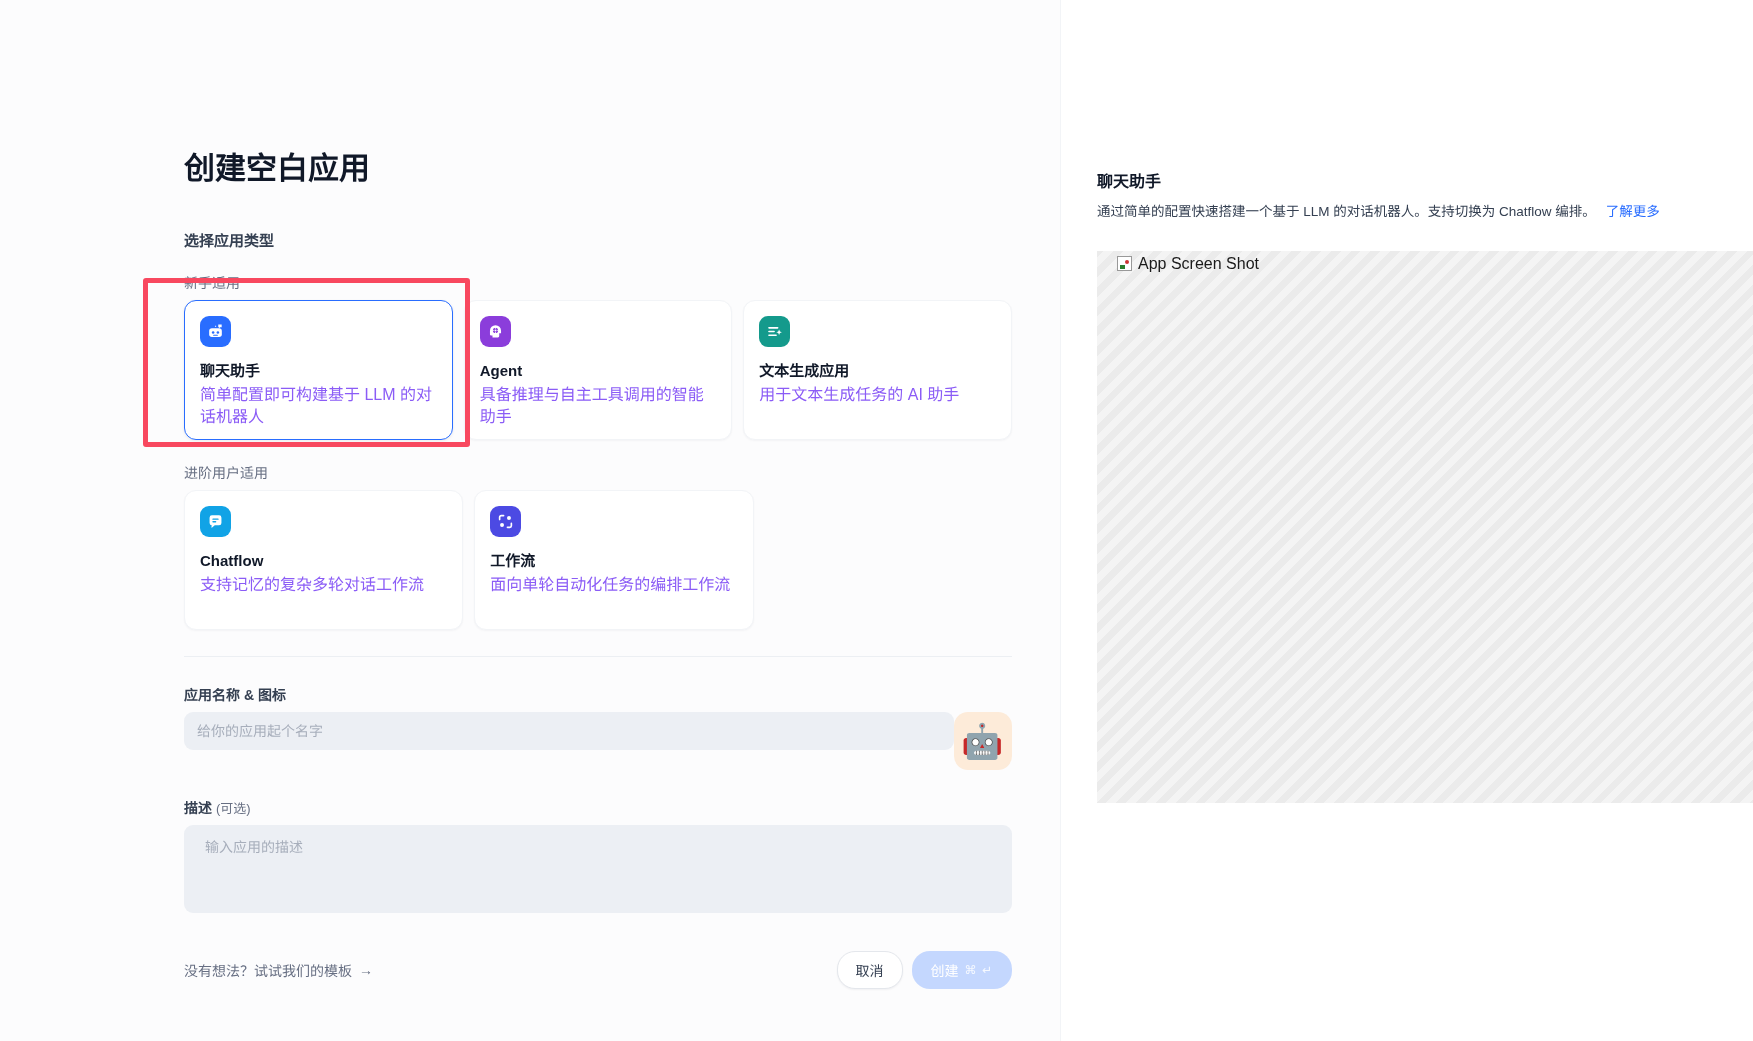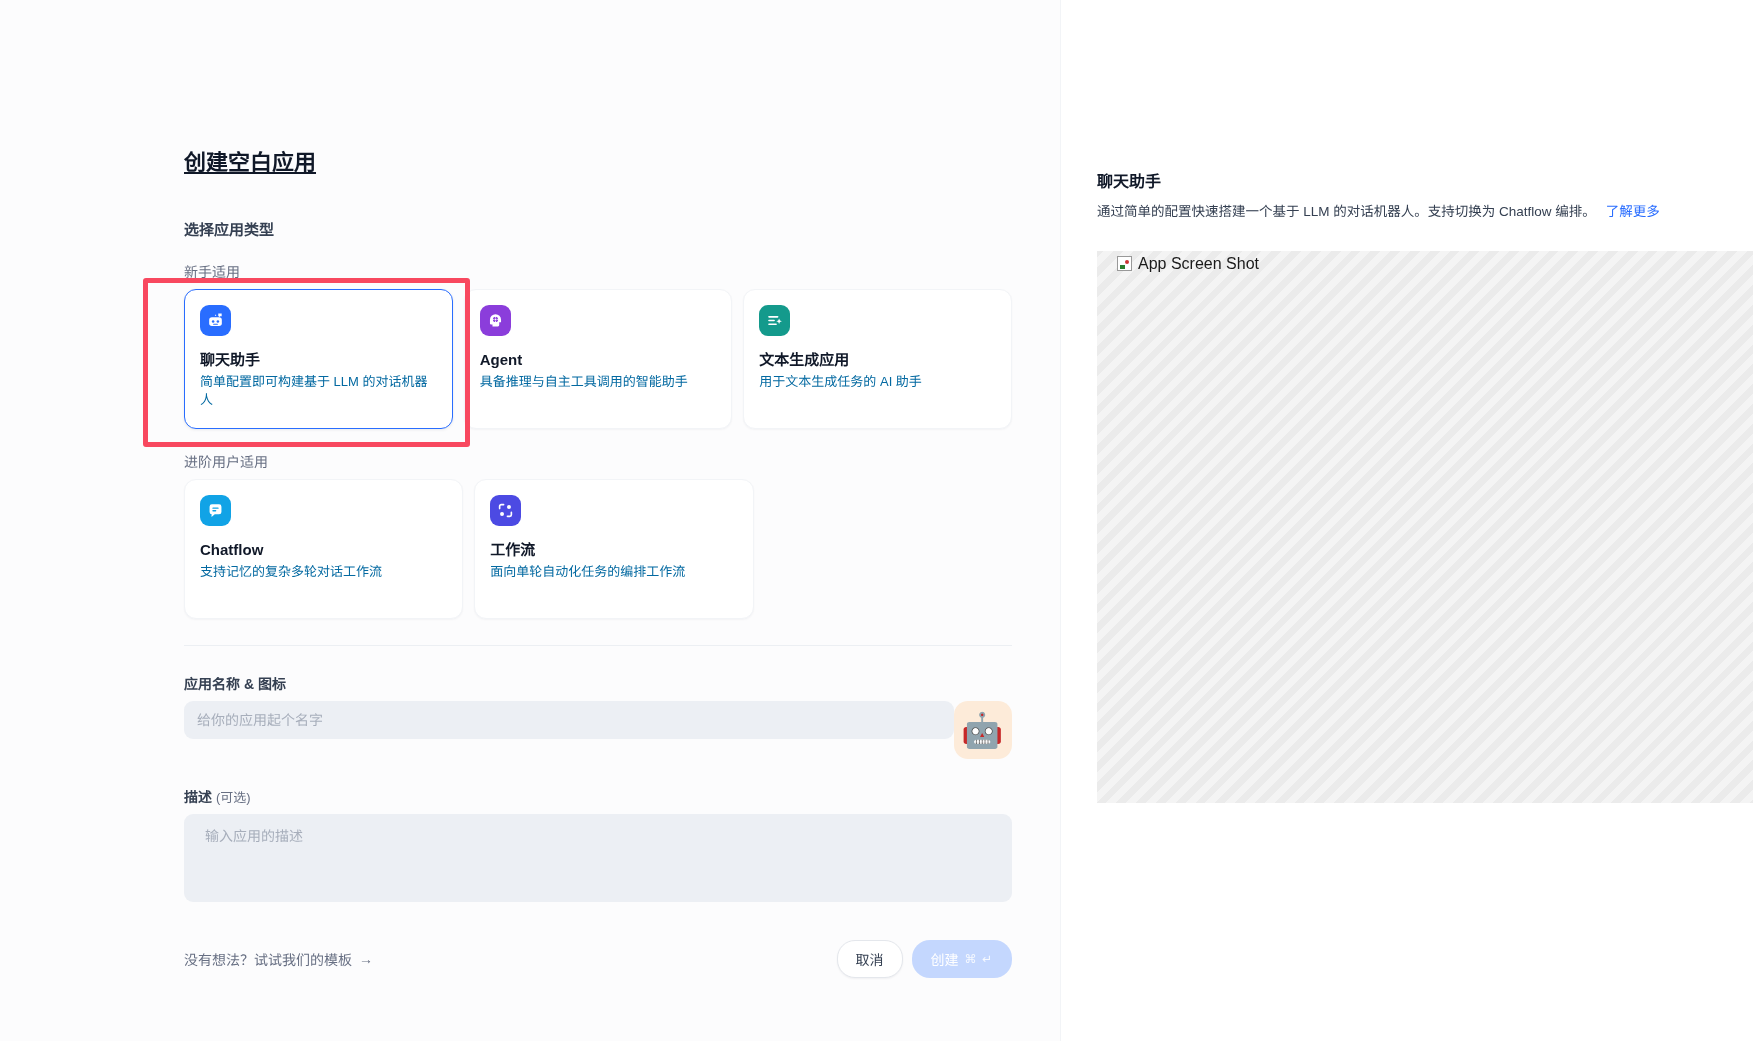--- a/index.html
+++ b/index.html
@@ -25,26 +25,25 @@
     background: #fcfcfd;
     flex: 0 0 1060px;
   }
   .form-wrap {
     position: absolute;
     left: 184px;
     top: 150px;
     width: 828px;
   }
   .page-title {
-    font-size: 22px;
+    font-size: 31px;
     font-weight: 700;
     color: #101828;
     letter-spacing: 0px;
     line-height: 1.2;
-    text-decoration: underline;
   }
   .section-label {
     margin-top: 42px;
     font-size: 15px;
     font-weight: 600;
     color: #354052;
   }
   .group-label {
     margin-top: 22px;
     margin-bottom: 8px;
@@ -79,23 +78,23 @@
     margin-bottom: 14px;
   }
   .card-title {
     font-size: 15px;
     font-weight: 700;
     color: #101828;
     line-height: 1.3;
     margin-bottom: 3px;
   }
   .card-desc {
-    font-size: 13px;
+    font-size: 16px;
     font-weight: 400;
-    color: #0369a1;
+    color: #8b5cf6;
     line-height: 1.42;
   }
 
   .divider {
     margin-top: 26px;
     border-top: 1px solid #eceff3;
   }
 
   .field-label {
     margin-top: 27px;

